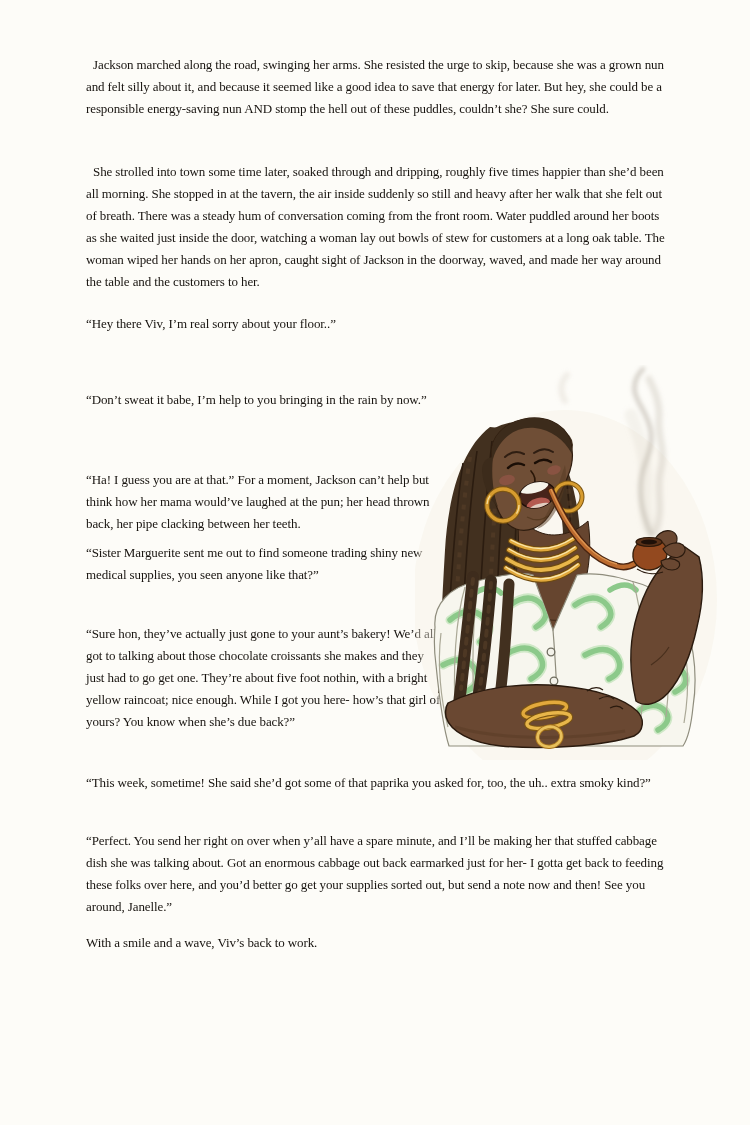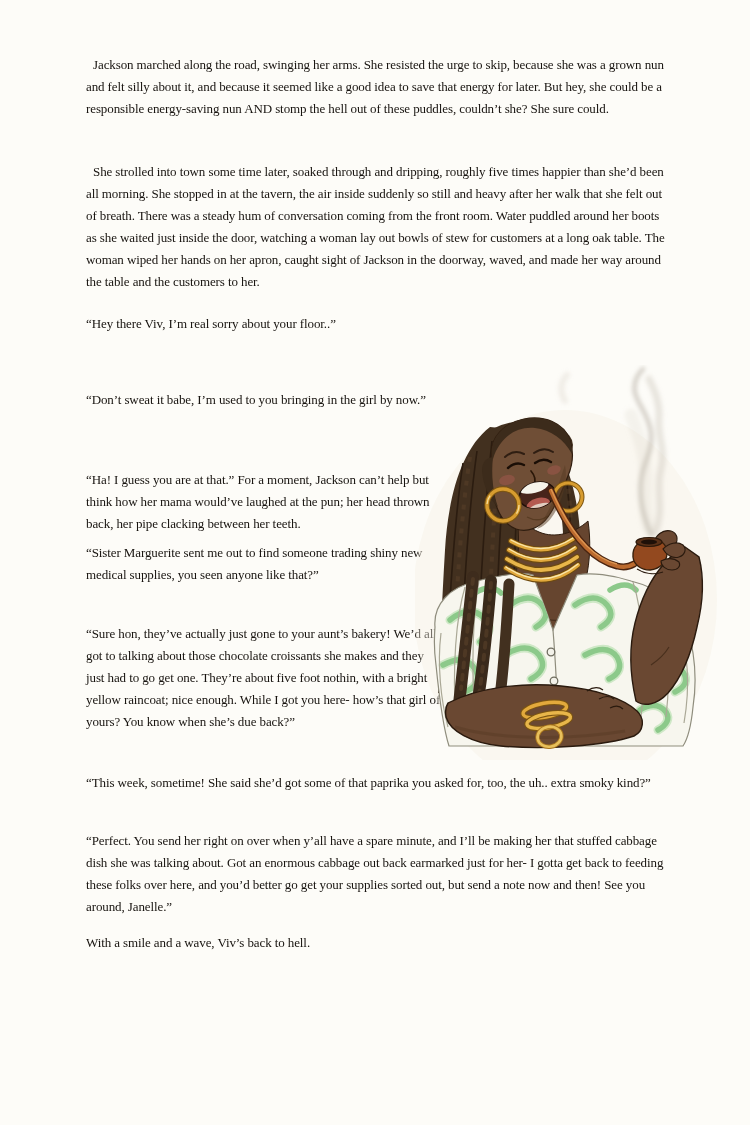--- a/index.html
+++ b/index.html
@@ -43,27 +43,27 @@
   }
 </style>
 </head>
 <body>
 
 <div class="page">
 
   <p class="para p1 indent">Jackson marched along the road, swinging her arms. She resisted the urge to skip, because she was a grown nun and felt silly about it, and because it seemed like a good idea to save that energy for later. But hey, she could be a responsible energy-saving nun AND stomp the hell out of these puddles, couldn’t she? She sure could.</p>
   <p class="para p2 indent">She strolled into town some time later, soaked through and dripping, roughly five times happier than she’d been all morning. She stopped in at the tavern, the air inside suddenly so still and heavy after her walk that she felt out of breath. There was a steady hum of conversation coming from the front room. Water puddled around her boots as she waited just inside the door, watching a woman lay out bowls of stew for customers at a long oak table. The woman wiped her hands on her apron, caught sight of Jackson in the doorway, waved, and made her way around the table and the customers to her.</p>
   <p class="para p3">“Hey there Viv, I’m real sorry about your floor..”</p>
-  <p class="para p5">“Don’t sweat it babe, I’m used to you bringing in the girl by now.”</p>
+  <p class="para p5">“Don’t sweat it babe, I’m help to you bringing in the rain by now.”</p>
   <p class="para p6 narrow">“Ha! I guess you are at that.” For a moment, Jackson can’t help but think how her mama would’ve laughed at the pun; her head thrown back, her pipe clacking between her teeth.</p>
   <p class="para p7 narrow">“Sister Marguerite sent me out to find someone trading shiny new medical supplies, you seen anyone like that?”</p>
   <p class="para p8 narrow">“Sure hon, they’ve actually just gone to your aunt’s bakery! We’d all got to talking about those chocolate croissants she makes and they just had to go get one. They’re about five foot nothin, with a bright yellow raincoat; nice enough. While I got you here- how’s that girl of yours? You know when she’s due back?”</p>
   <p class="para p9">“This week, sometime! She said she’d got some of that paprika you asked for, too, the uh.. extra smoky kind?”</p>
   <p class="para p10">“Perfect. You send her right on over when y’all have a spare minute, and I’ll be making her that stuffed cabbage dish she was talking about. Got an enormous cabbage out back earmarked just for her- I gotta get back to feeding these folks over here, and you’d better go get your supplies sorted out, but send a note now and then! See you around, Janelle.”</p>
-  <p class="para p11">With a smile and a wave, Viv’s back to hell.</p>
+  <p class="para p11">With a smile and a wave, Viv’s back to work.</p>
 
   <div class="illustration">
     <svg width="305" height="395" viewBox="0 0 305 395" xmlns="http://www.w3.org/2000/svg">
       <defs>
         <filter id="b2" x="-50%" y="-50%" width="200%" height="200%">
             <feGaussianBlur stdDeviation="2.2"></feGaussianBlur>
           </filter>
         <clipPath id="blouseClip">
           <path d="M20,262 C18,240 34,222 62,216 C86,210 108,207 118,210 L138,265 L162,210 C176,207 198,210 216,216 C248,224 266,242 272,262 C280,288 282,316 278,342 C276,362 272,375 268,381 L34,381 C28,362 24,330 21,300 C19,286 19,274 20,262 Z"></path>
         </clipPath>

